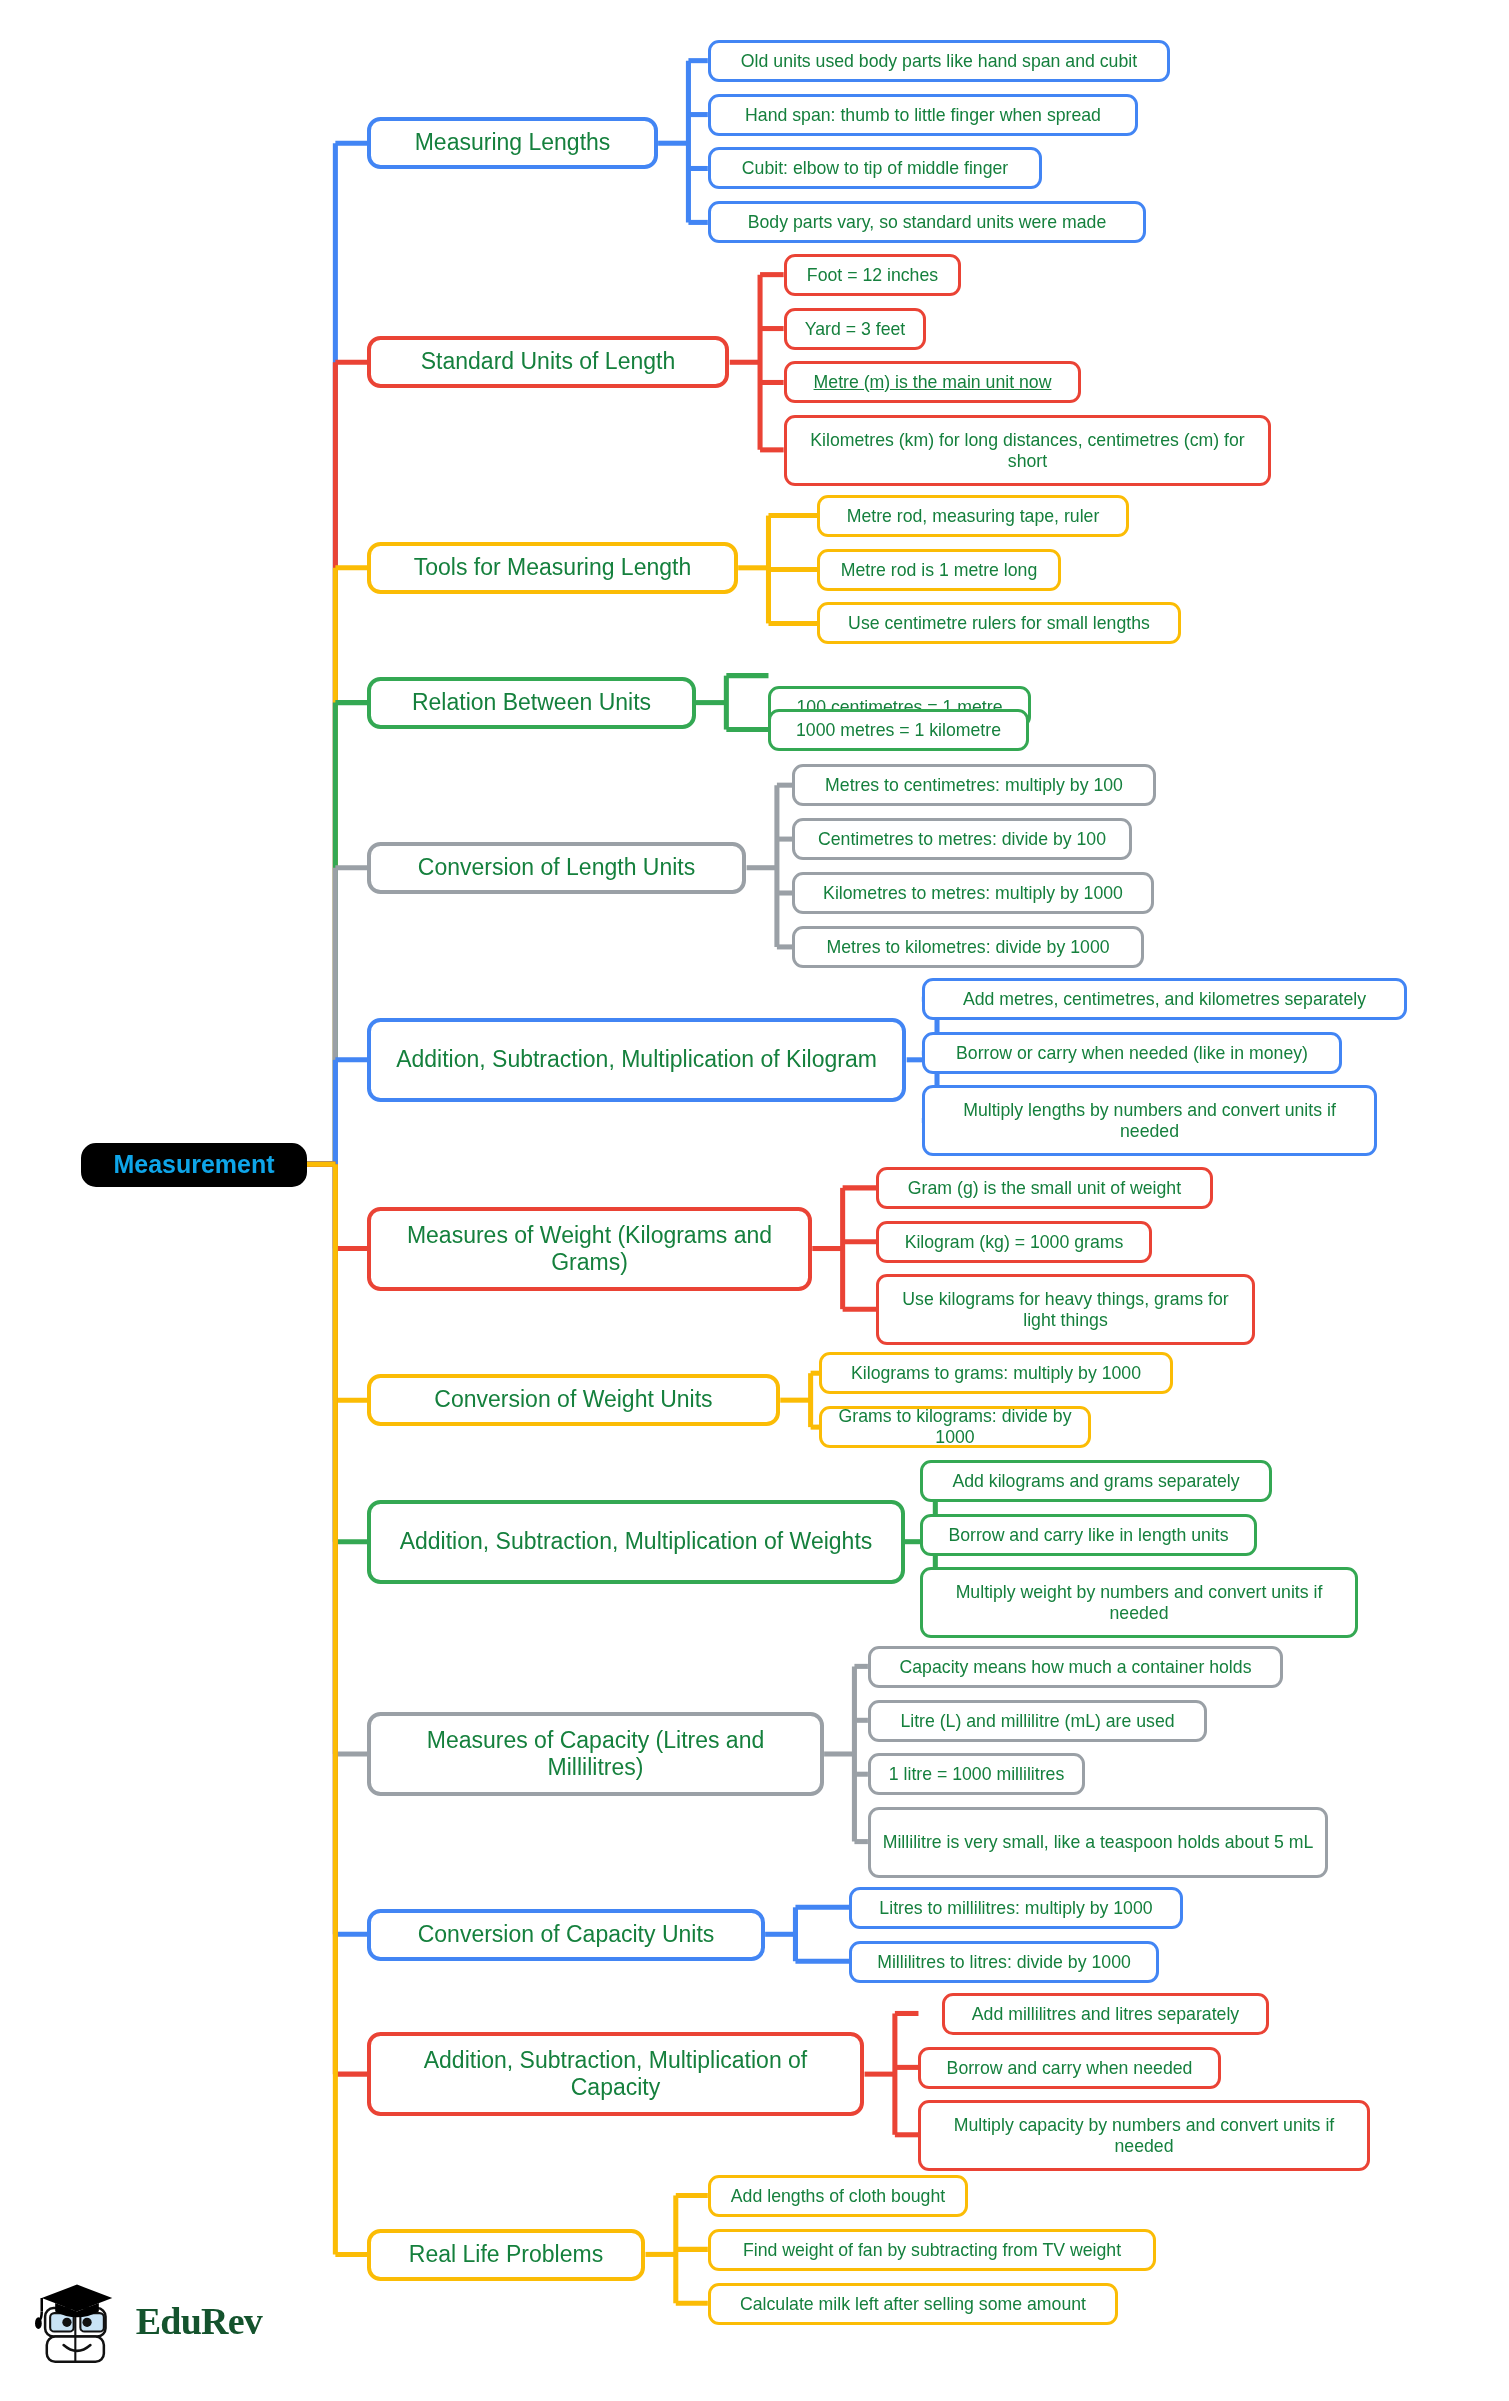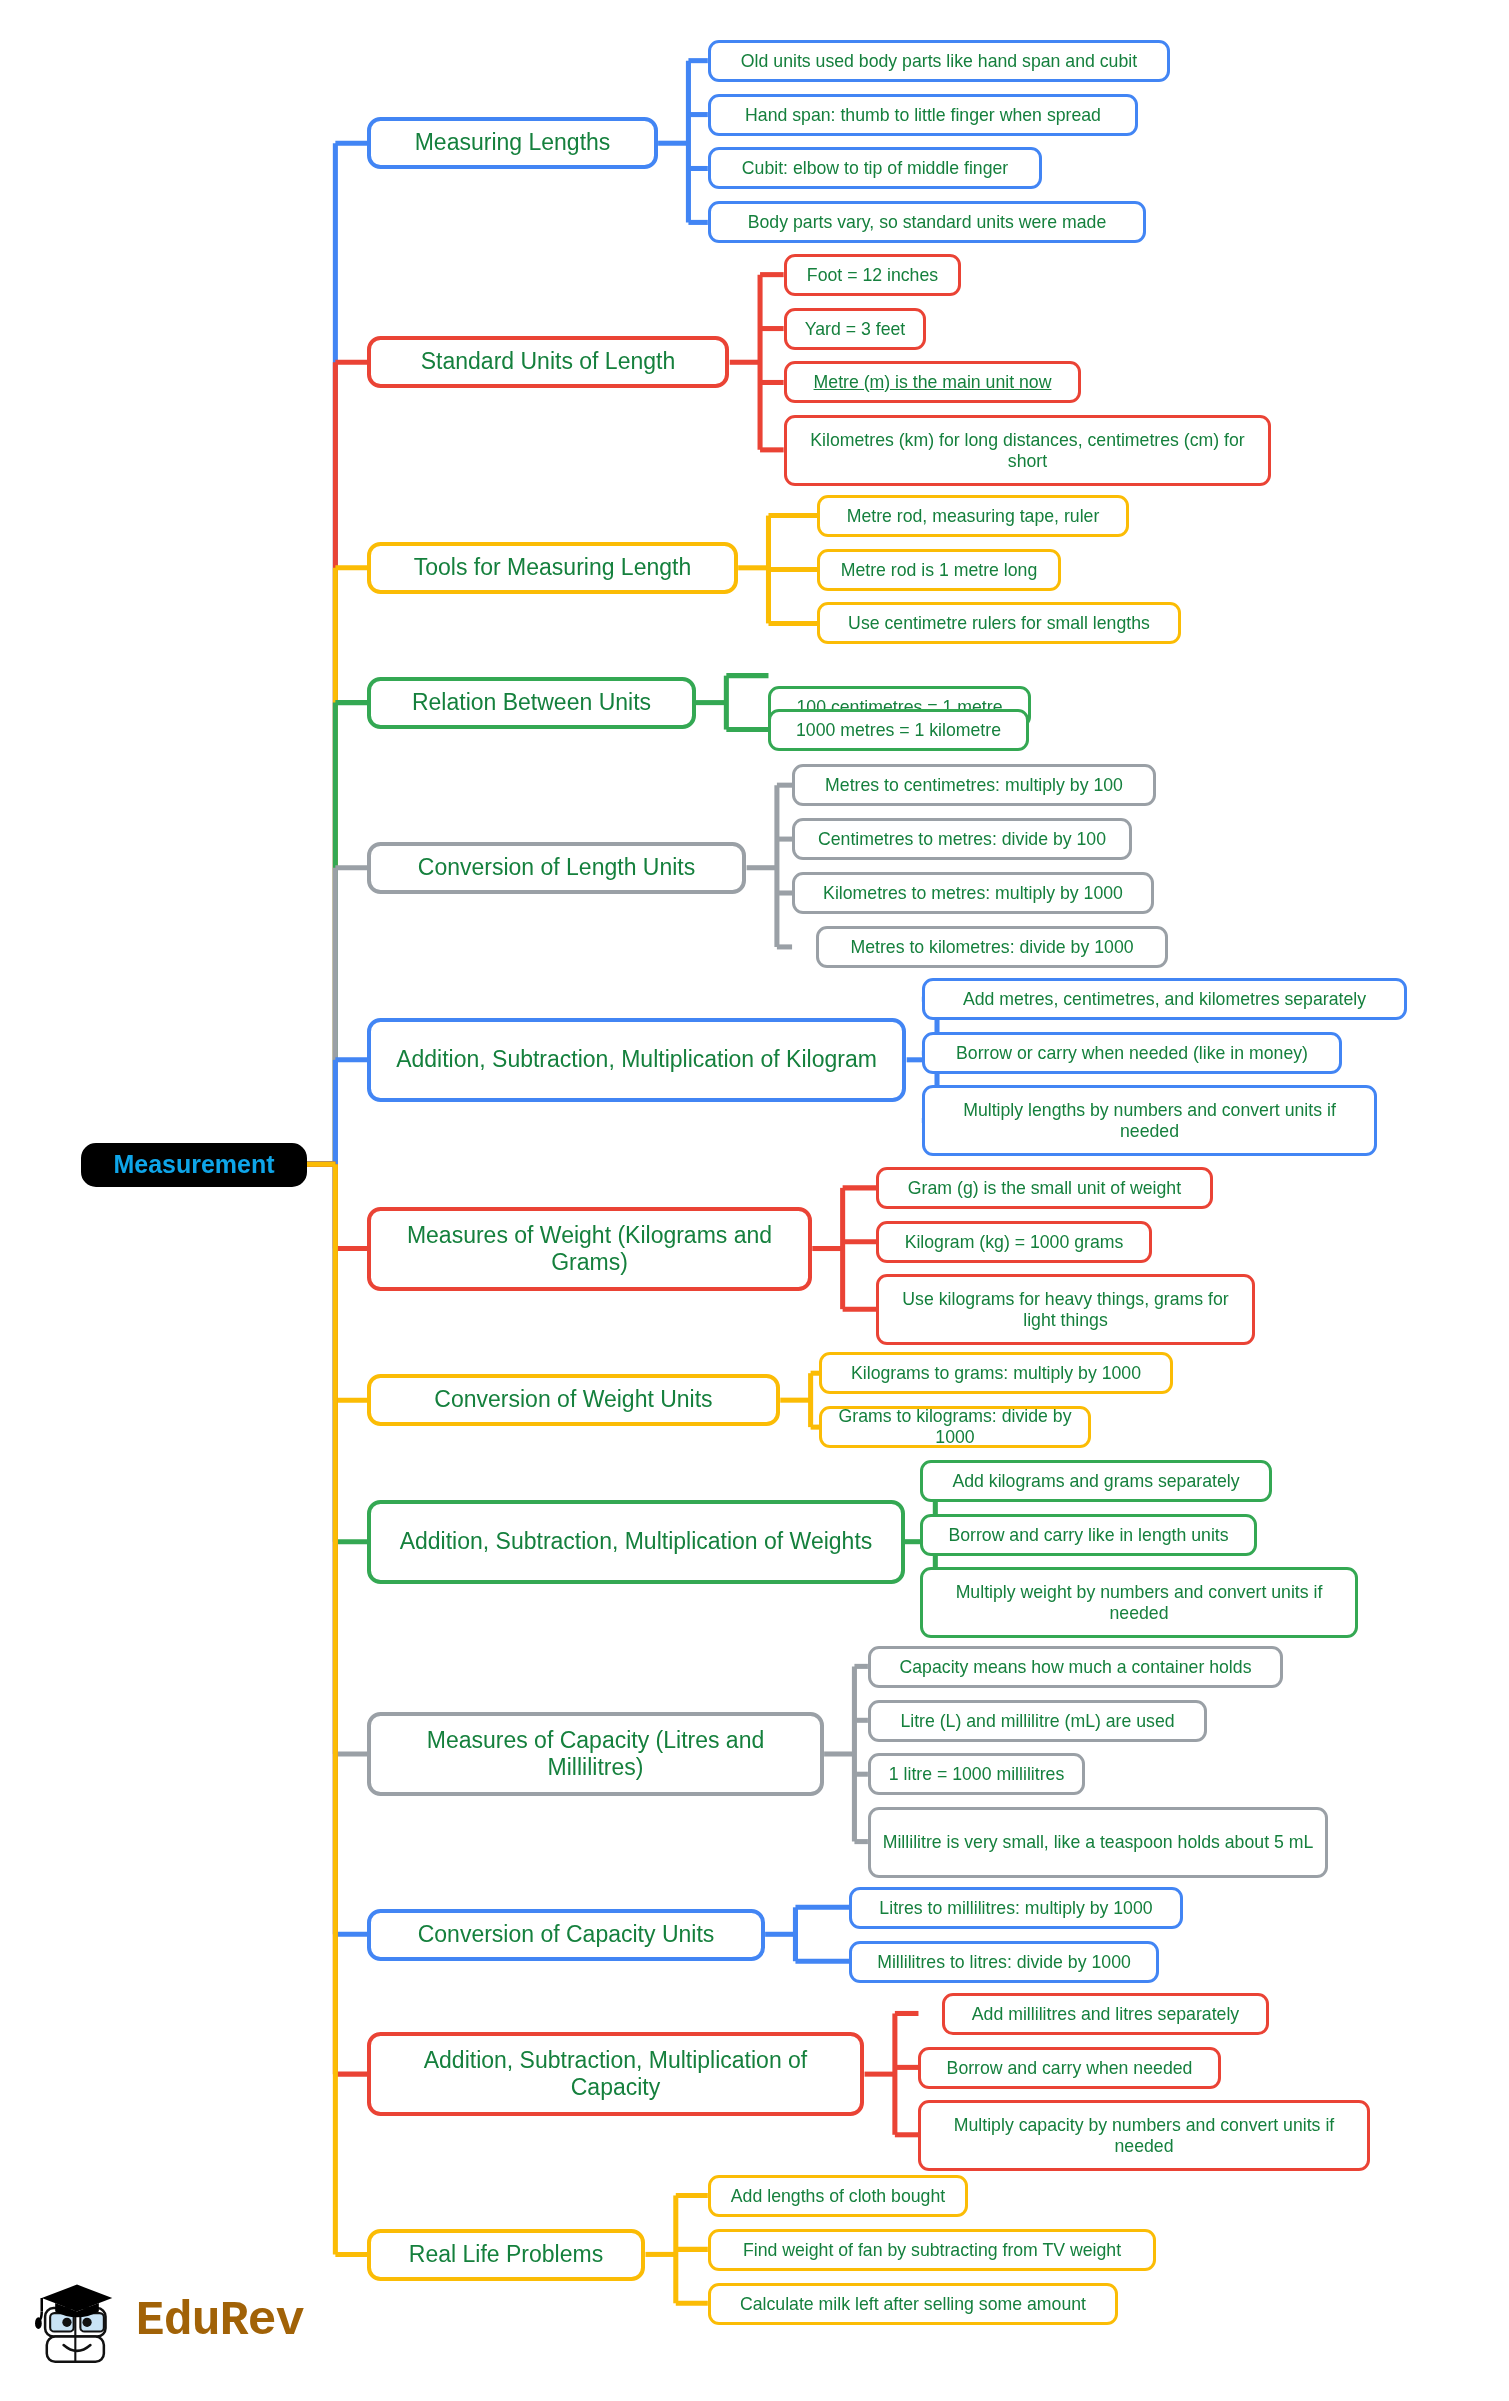--- a/index.html
+++ b/index.html
@@ -55,25 +55,25 @@
     left: 30px;
     top: 2258px;
     width: 278px;
     height: 126px;
     display: flex;
     align-items: center;
     gap: 11.8px;
   }
   #logo-mark { position: relative; width: 94px; height: 101px; flex: 0 0 94px; }
   #logo-text {
-    font-size: 48px;
+    font-size: 38px;
     font-weight: bold;
-    color: #a16207;
+    color: #14532d;
     letter-spacing: -0.8px;
-    font-family: Liberation Mono, monospace;
+    font-family: Liberation Serif, serif;
   }
 </style>
 </head>
 <body>
 
 <div id="canvas">
   <svg id="links" viewBox="0 0 1792 2850" preserveAspectRatio="none" aria-hidden="true">
       <path d="M364 1382 L398 1382" stroke="#4285f4" stroke-width="6" fill="none" stroke-linecap="butt"></path>
       <path d="M398 1382 L398 170" stroke="#4285f4" stroke-width="6" fill="none" stroke-linecap="butt"></path>
       <path d="M398 170 L436 170" stroke="#4285f4" stroke-width="6" fill="none" stroke-linecap="butt"></path>
@@ -197,21 +197,21 @@
       <div class="node leaf c-yellow" style="left: 817px; top: 495px; width: 312px; height: 42px;">Metre rod, measuring tape, ruler</div>
       <div class="node leaf c-yellow" style="left: 817px; top: 549px; width: 244px; height: 42px;">Metre rod is 1 metre long</div>
       <div class="node leaf c-yellow" style="left: 817px; top: 602px; width: 364px; height: 42px;">Use centimetre rulers for small lengths</div>
       <div class="node branch c-green" style="left: 367px; top: 677px; width: 329px; height: 52px;">Relation Between Units</div>
       <div class="node leaf c-green" style="left: 768px; top: 686px; width: 263px; height: 42px;">100 centimetres = 1 metre</div>
       <div class="node leaf c-green" style="left: 768px; top: 709px; width: 261px; height: 42px;">1000 metres = 1 kilometre</div>
       <div class="node branch c-gray" style="left: 367px; top: 842px; width: 379px; height: 52px;">Conversion of Length Units</div>
       <div class="node leaf c-gray" style="left: 792px; top: 764px; width: 364px; height: 42px;">Metres to centimetres: multiply by 100</div>
       <div class="node leaf c-gray" style="left: 792px; top: 818px; width: 340px; height: 42px;">Centimetres to metres: divide by 100</div>
       <div class="node leaf c-gray" style="left: 792px; top: 872px; width: 362px; height: 42px;">Kilometres to metres: multiply by 1000</div>
-      <div class="node leaf c-gray" style="left: 792px; top: 926px; width: 352px; height: 42px; margin-left: 24px;">Metres to kilometres: divide by 1000</div>
+      <div class="node leaf c-gray" style="left: 792px; top: 926px; width: 352px; height: 42px;">Metres to kilometres: divide by 1000</div>
       <div class="node branch c-blue" style="left: 367px; top: 1018px; width: 539px; height: 84px;">Addition, Subtraction, Multiplication of Kilogram</div>
       <div class="node leaf c-blue" style="left: 922px; top: 978px; width: 485px; height: 42px;">Add metres, centimetres, and kilometres separately</div>
       <div class="node leaf c-blue" style="left: 922px; top: 1032px; width: 420px; height: 42px;">Borrow or carry when needed (like in money)</div>
       <div class="node leaf c-blue" style="left: 922px; top: 1085px; width: 455px; height: 71px;">Multiply lengths by numbers and convert units if needed</div>
       <div class="node branch c-red" style="left: 367px; top: 1207px; width: 445px; height: 84px;">Measures of Weight (Kilograms and Grams)</div>
       <div class="node leaf c-red" style="left: 876px; top: 1167px; width: 337px; height: 42px;">Gram (g) is the small unit of weight</div>
       <div class="node leaf c-red" style="left: 876px; top: 1221px; width: 276px; height: 42px;">Kilogram (kg) = 1000 grams</div>
       <div class="node leaf c-red" style="left: 876px; top: 1274px; width: 379px; height: 71px;">Use kilograms for heavy things, grams for light things</div>
       <div class="node branch c-yellow" style="left: 367px; top: 1374px; width: 413px; height: 52px;">Conversion of Weight Units</div>
       <div class="node leaf c-yellow" style="left: 819px; top: 1352px; width: 354px; height: 42px;">Kilograms to grams: multiply by 1000</div>

